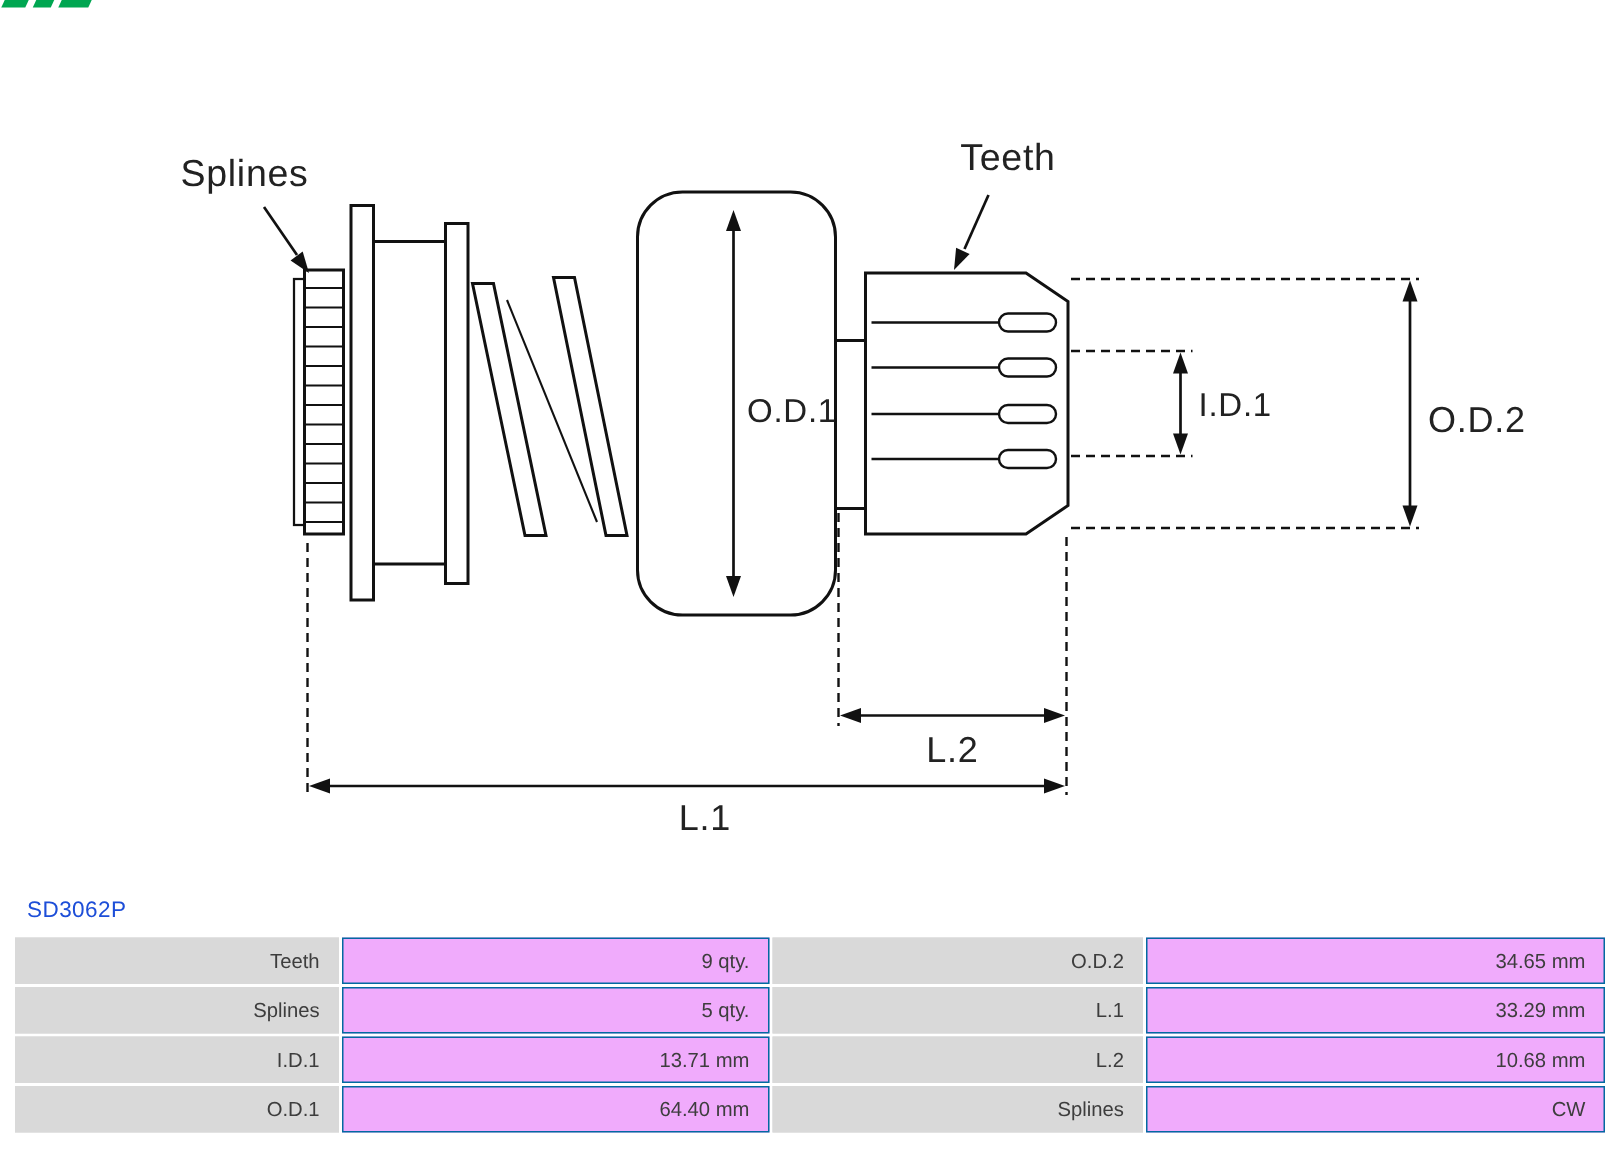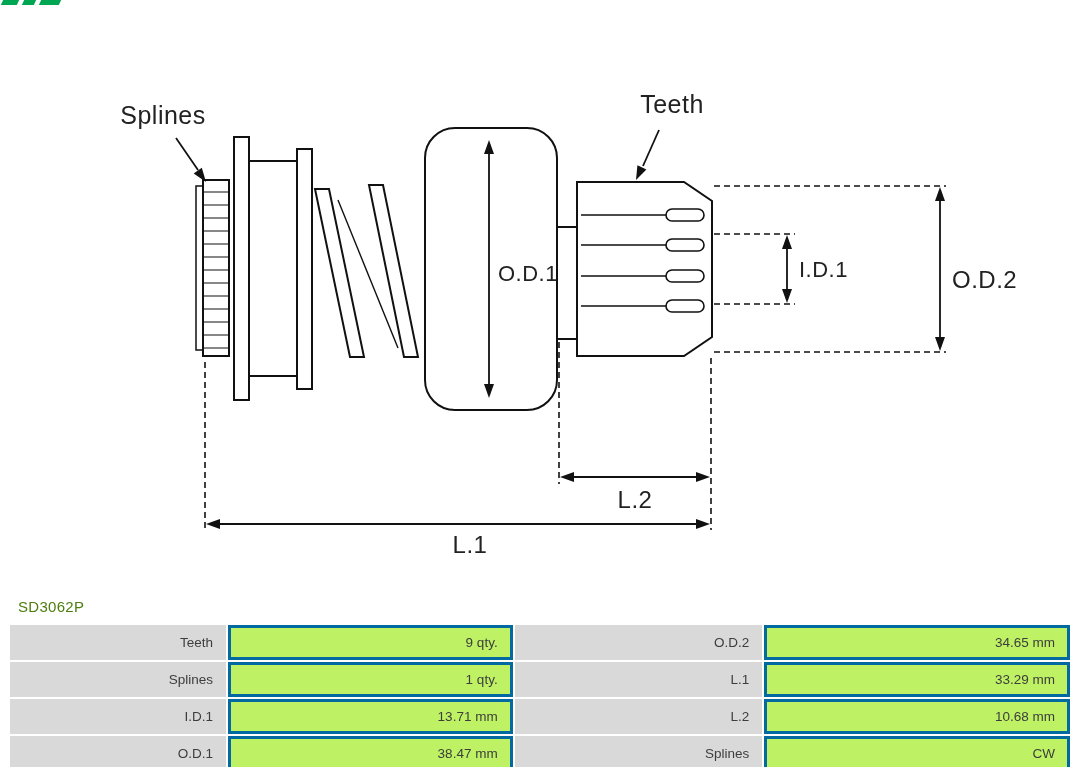--- a/index.html
+++ b/index.html
@@ -26,21 +26,21 @@
   .dash{stroke:#111;stroke-width:1.6;fill:none;stroke-dasharray:6 4;}
   .ah{fill:#111;stroke:none;}
 
   
   .part-number{margin:10px 0 8px 18px;font-size:15px;letter-spacing:0.3px;}
 
   
   table.spec{width:1064px;margin:0 8px;border-collapse:separate;border-spacing:2px;table-layout:fixed;}
   table.spec td{padding:7px 12px;font-size:13.5px;color:#3d3d3d;text-align:right;white-space:nowrap;overflow:hidden;}
   td.k{background:#d9d9d9;}
-  td.v{background:#bef264;border:3px solid #0369a1;}
+  td.v{background:#f0abfc;border:1px solid #0369a1;}
   td.k{border:1px solid #d9d9d9;}
 </style>
 </head>
 <body>
 
 <div class="logo-fragment">
   <span class="ld1" style="background-color: rgb(0, 166, 81);"></span>
   <span class="ld2" style="background-color: rgb(0, 166, 81);"></span>
   <span class="ld3" style="background-color: rgb(0, 166, 81);"></span>
 </div>
@@ -132,48 +132,48 @@
 
   <g>
     <text x="672" y="113" class="t25 mid">Teeth</text>
     <line x1="659" y1="130" x2="643" y2="166" class="s18"></line>
     <polygon points="636,180 637.4,165.2 646.4,169.4" class="ah"></polygon>
   </g>
 
 </svg>
 </div>
 
-<div class="part-number" style="color: #4d7c0f;">SD3062P</div>
+<div class="part-number" style="color: #1d4ed8;">SD3062P</div>
 
 <table class="spec">
   <colgroup>
     <col style="width:20.5%">
       <col style="width:27%">
       <col style="width:23.5%">
       <col style="width:29%">
   </colgroup>
   <tbody>
     <tr>
       <td class="k">Teeth</td>
       <td class="v">9 qty.</td>
       <td class="k">O.D.2</td>
       <td class="v">34.65 mm</td>
     </tr>
     <tr>
       <td class="k">Splines</td>
-      <td class="v">1 qty.</td>
+      <td class="v">5 qty.</td>
       <td class="k">L.1</td>
       <td class="v">33.29 mm</td>
     </tr>
     <tr>
       <td class="k">I.D.1</td>
       <td class="v">13.71 mm</td>
       <td class="k">L.2</td>
       <td class="v">10.68 mm</td>
     </tr>
     <tr>
       <td class="k">O.D.1</td>
-      <td class="v">38.47 mm</td>
+      <td class="v">64.40 mm</td>
       <td class="k">Splines</td>
       <td class="v">CW</td>
     </tr>
   </tbody>
 </table>
 
 </body></html>

